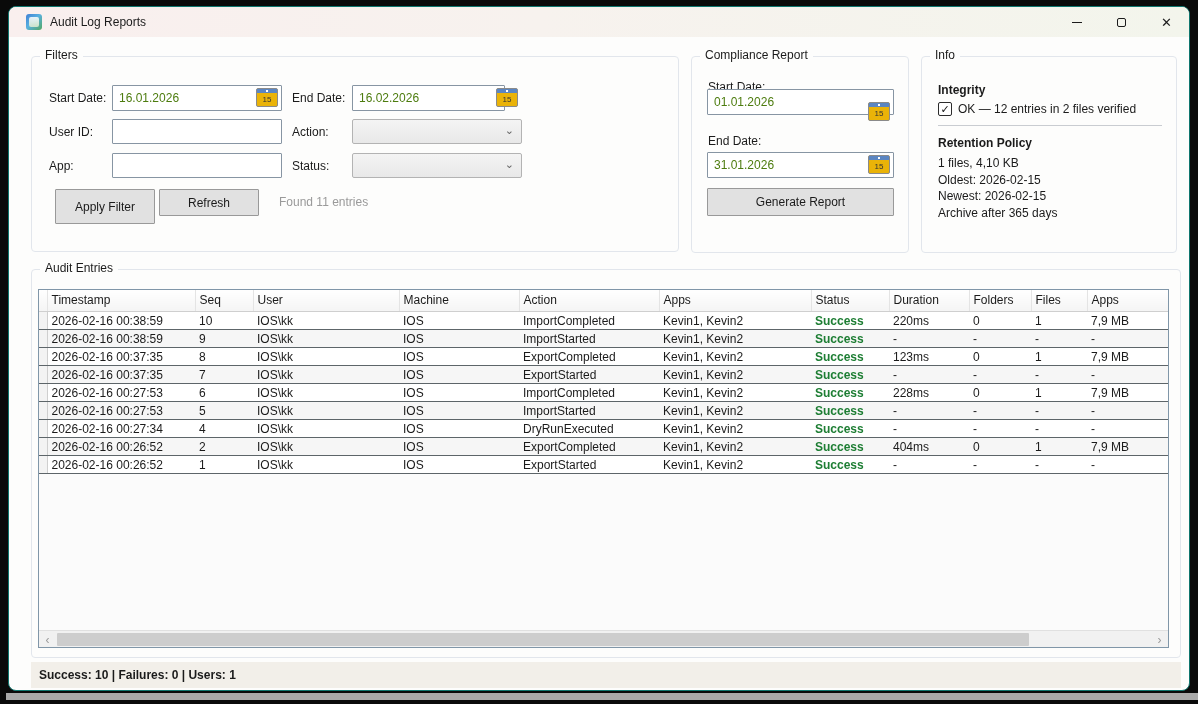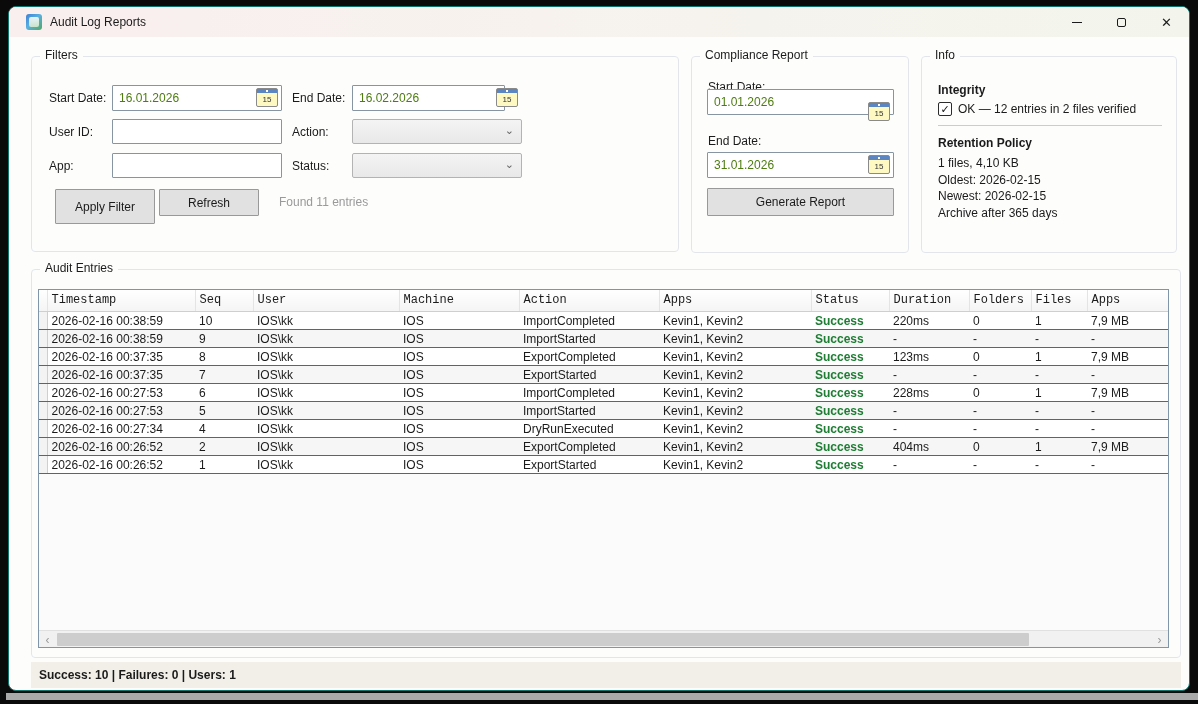--- a/index.html
+++ b/index.html
@@ -27,21 +27,21 @@
   .close-glyph { font-size:13px; color:#1b1b1b; line-height:1; }
 
   
   .groupbox { position:absolute; border:1px solid #e2e6ec; border-radius:4px; background:#fdfdfc; }
   .legend { position:absolute; top:-9px; left:8px; background:#fdfdfc; padding:0 5px; font-size:12px; color:#1b1b1b; }
 
   .fld-label { position:absolute; font-size:12px; color:#1b1b1b; }
   .textbox { position:absolute; height:26px; border:1px solid #8795a3; background:#fff; font-size:12px;
              font-family:"Liberation Sans", sans-serif; color:#4d7c0f; padding:0 26px 0 6px; border-radius:1px; }
   .textbox.plain { padding-right:6px; }
-  .cal-btn { position:absolute; width:22px; height:19px; border:1px solid #8a8a8a; background:#fef9c3; border-radius:2px;
+  .cal-btn { position:absolute; width:22px; height:19px; border:1px solid #8a8a8a; background:#eab308; border-radius:2px;
              font-size:8px; color:#333; text-align:center; line-height:22px; cursor:default; }
   .cal-btn:before { content:""; position:absolute; left:0; top:0; right:0; height:4px; background:#5b86c2; }
   .cal-btn:after { content:""; position:absolute; left:50%; top:1px; width:2px; height:2px; margin-left:-1px; background:#fff; }
   .combo { position:absolute; height:25px; border:1px solid #b3b3b3; border-radius:2px;
            background:linear-gradient(180deg,#f4f4f4,#e8e8e8); }
   .combo .chev { position:absolute; right:7px; top:4px; font-size:11px; color:#666; }
   .btn { position:absolute; border:1px solid #999; background:#e1e1e1; font-size:12px; color:#1b1b1b;
          display:flex; align-items:center; justify-content:center; border-radius:1px; cursor:default; }
   .found-text { position:absolute; font-size:12px; color:#9a9a9a; }
 
@@ -53,21 +53,21 @@
   .info-sep { position:absolute; height:1px; background:#c9ccd1; }
   .info-lines { position:absolute; font-size:12px; color:#1b1b1b; line-height:16.5px; }
 
   
   .grid-wrap { position:absolute; left:6px; top:19px; width:1131px; height:359px; border:1px solid #8096a8;
                background:#fbfbfb; overflow:hidden; }
   table.grid { border-collapse:collapse; table-layout:fixed; width:1129px; font-size:12px; color:#1b1b1b; }
   table.grid th { text-align:left; font-weight:400; padding:3px 4px 4px 4px; height:21px;
                   background:linear-gradient(180deg,#ffffff,#f4f4f4);
                   border-right:1px solid #e4e4e4; border-bottom:1px solid #cfcfcf;
-                  white-space:nowrap; overflow:hidden;font-family:Liberation Mono, monospace; }
+                  white-space:nowrap; overflow:hidden; }
   table.grid td { padding:1px 4px; height:18px; border-bottom:1px solid #5d6569; white-space:nowrap; overflow:hidden; }
   table.grid tbody tr:nth-child(even) { background:#f6f6f6; }
   table.grid tbody tr:nth-child(odd) { background:#ffffff; }
   td.rowhdr, th.rowhdr { background:#f3f3f3; border-right:1px solid #cfcfcf; padding:0; }
   td.success { color:#1e7e34; font-weight:bold; }
 
   .hscroll { position:absolute; left:0; bottom:0; width:1129px; height:17px; background:#f1f1f1;
              border-top:1px solid #e0e0e0; }
   .hs-arrow { position:absolute; top:0; width:17px; height:17px; display:flex; align-items:center; justify-content:center;
               font-size:12px; color:#9a9a9a; }

